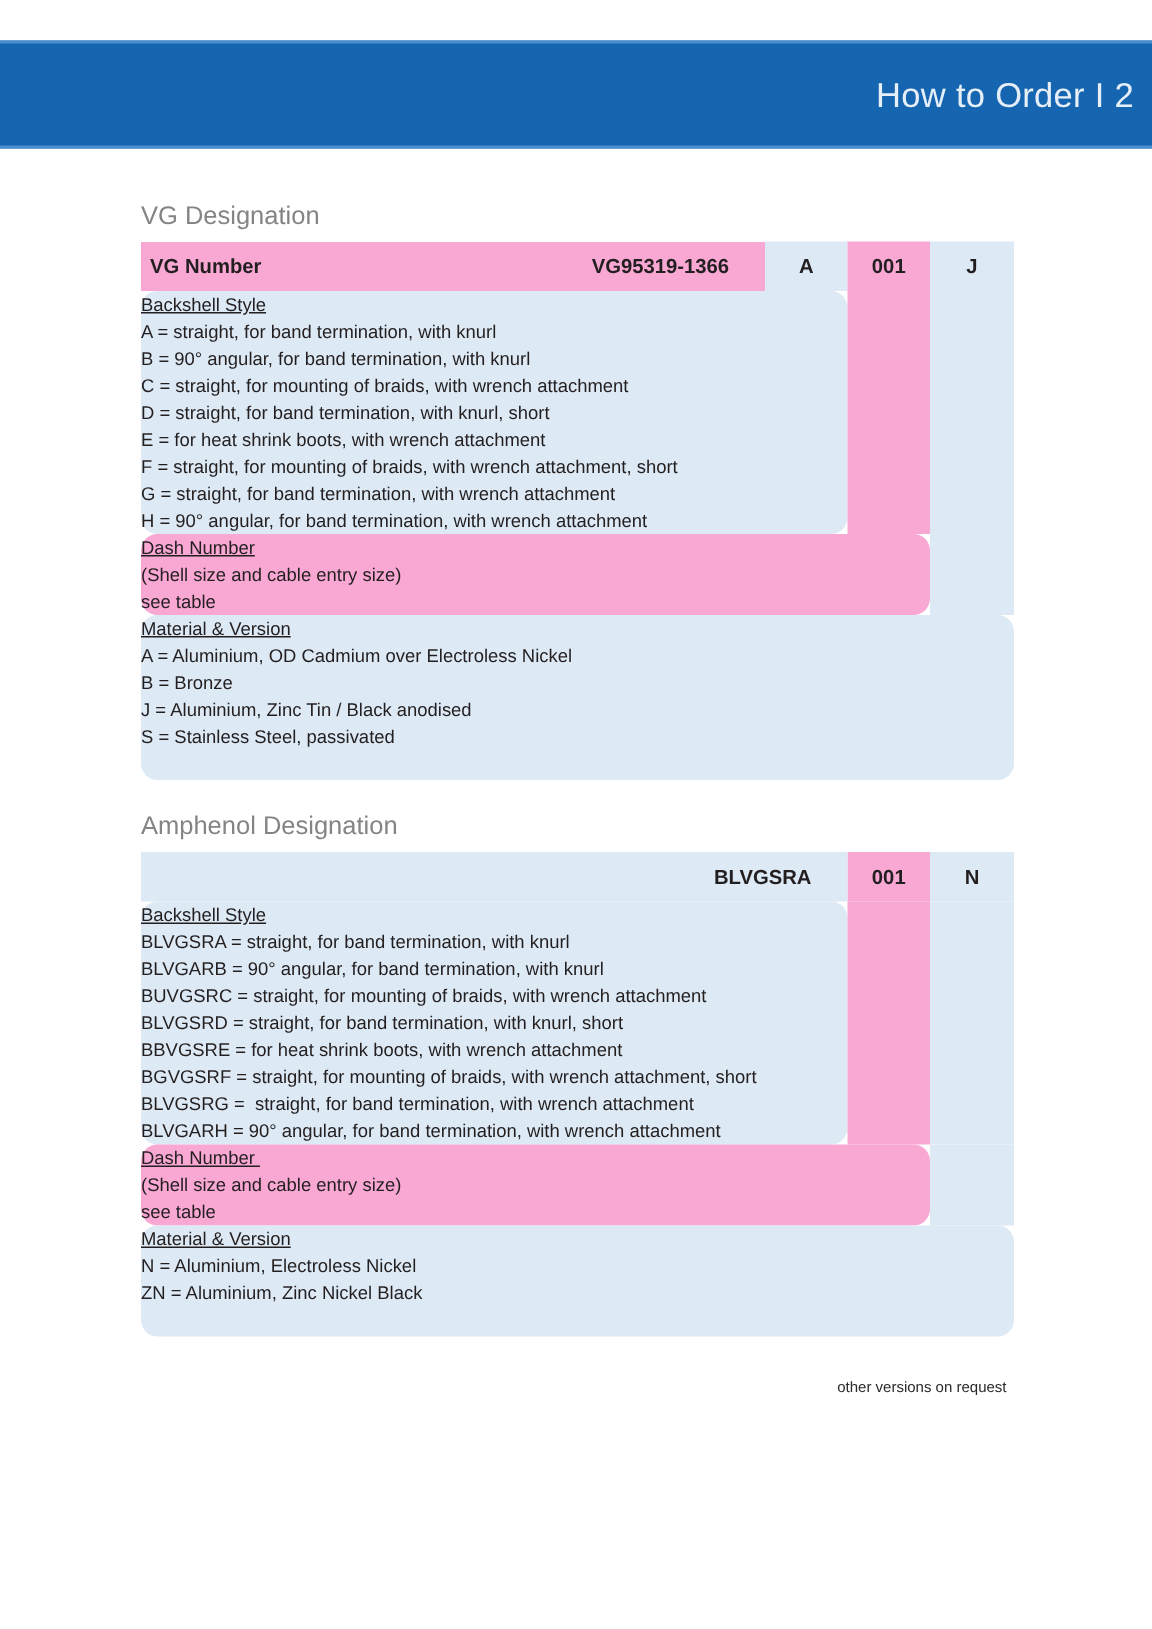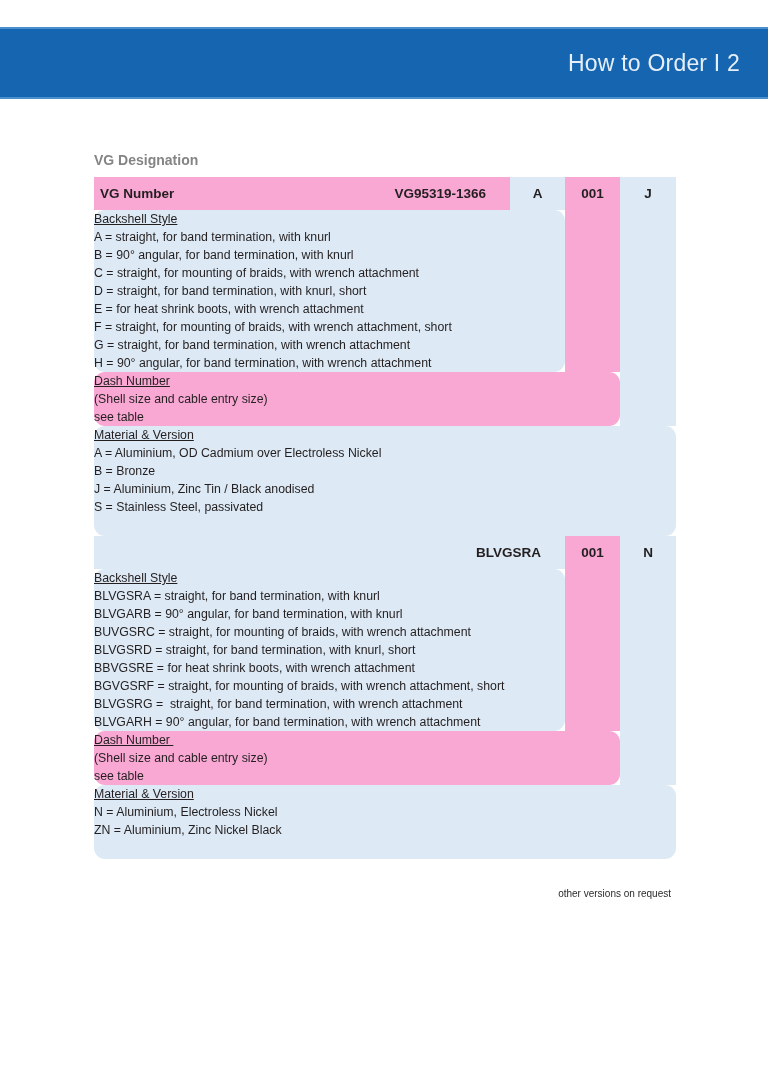--- a/index.html
+++ b/index.html
@@ -28,36 +28,36 @@
     box-sizing: border-box;
     display: flex;
     align-items: center;
     justify-content: flex-end;
   }
   .header-title {
     color: #e6eff8;
     font-size: 23px;
     font-weight: 400;
     letter-spacing: 0.2px;
-    padding-right: 28px;
+    padding-right: 12px;
   }
 
   
   .content {
     position: absolute;
     left: 94px;
     top: 133px;
     width: 582px;
   }
 
   .section-heading {
-    font-size: 14px;
+    font-size: 17px;
     color: #848484;
-    font-weight: 700;
-    margin: 16px 0 6px 0;
+    font-weight: 400;
+    margin: 0 0 6px 0;
     line-height: 22px;
   }
   .section-heading.second {
     margin-top: 20px;
   }
 
   
   .order-table {
     width: 582px;
     border-collapse: collapse;
@@ -192,20 +192,21 @@
           <div class="sub-title">Material &amp; Version</div>
           <div class="line">A = Aluminium, OD Cadmium over Electroless Nickel</div>
           <div class="line">B = Bronze</div>
           <div class="line">J = Aluminium, Zinc Tin / Black anodised</div>
           <div class="line">S = Stainless Steel, passivated</div>
         </td>
       </tr>
     </tbody>
   </table>
 
+  <h2 class="section-heading second">Amphenol Designation</h2>
 
   <table class="order-table">
     <colgroup>
       <col class="c-main">
         <col class="c-code">
         <col class="c-dash">
         <col class="c-mat">
     </colgroup>
     <tbody>
 

